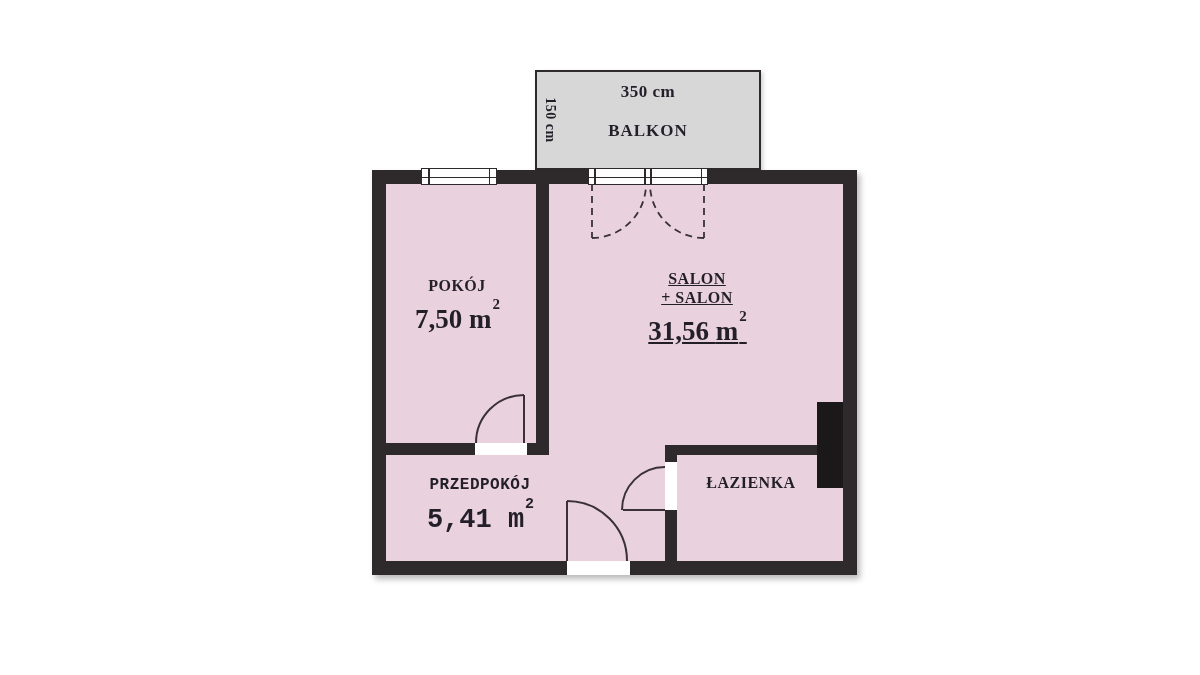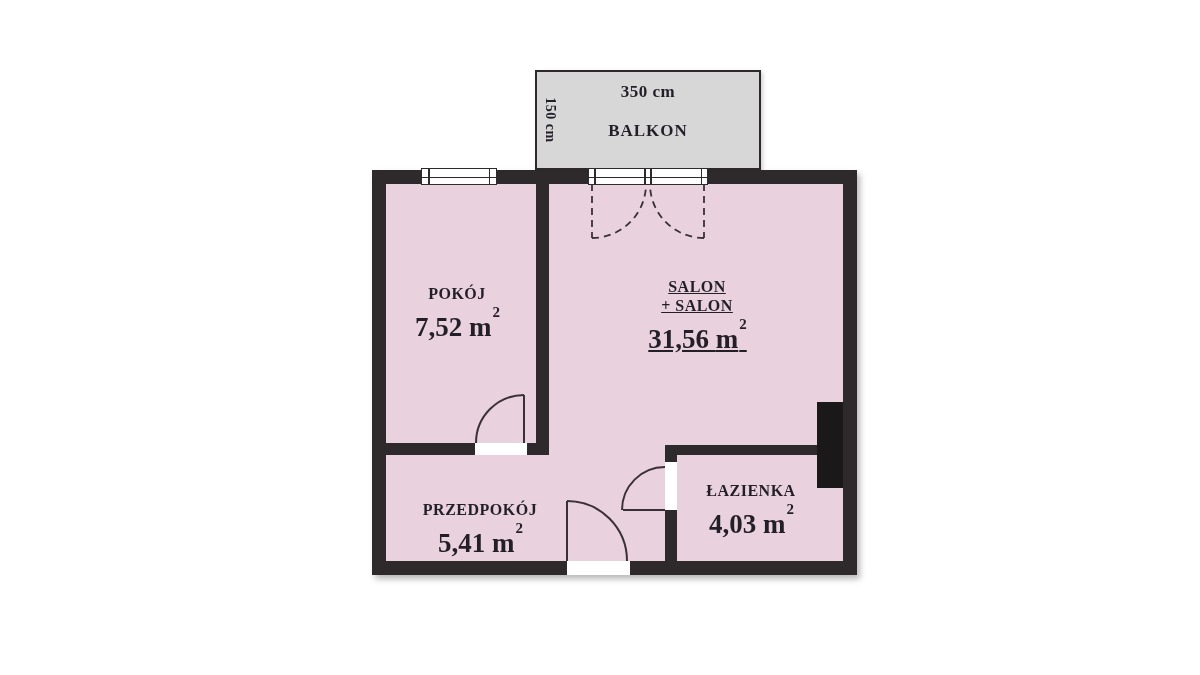--- a/index.html
+++ b/index.html
@@ -72,29 +72,29 @@
   .balcony-doors{left:216px;width:120px;}
   .glz-v{top:0;bottom:0;width:1.5px;background:var(--wall);height:100%;}
   .glz-h{left:0;top:50%;width:100%;height:1.5px;background:var(--wall);}
 
   
   .overlay{left:0;top:0;width:1200px;height:675px;pointer-events:none;}
   .overlay path{fill:none;stroke:var(--line);stroke-width:2px;}
   .overlay path.dash{stroke-dasharray:7 5;stroke-width:1.8px;}
 
   
-  .room-label{transform:translate(-50%,0);text-align:center;white-space:nowrap;margin-top:8px;}
+  .room-label{transform:translate(-50%,0);text-align:center;white-space:nowrap;}
   .room-label *{position:static;}
   .room-name{font-size:16px;font-weight:bold;letter-spacing:.5px;line-height:19px;}
   .room-area{font-size:27px;font-weight:bold;line-height:31px;margin-top:3px;}
   .room-area sup{font-size:15px;position:relative;top:-9px;left:1px;}
   .label-pokoj{left:457px;top:276px;}
   .label-salon{left:697px;top:269px;text-decoration:underline;}
   .label-salon .room-name{line-height:19px;}
-  .label-przedpokoj{left:480px;top:492px;}
+  .label-przedpokoj{left:480px;top:476px;font-family:Liberation Mono, monospace;}
   .label-lazienka{left:751px;top:473px;}
 </style>
 </head>
 <body>
 
 <div class="stage">
 
   <div class="balcony">
     <div class="balcony-dim-width">350 cm</div>
     <div class="balcony-name">BALKON</div>
@@ -139,32 +139,31 @@
     <path d="M623,510 L665,510"></path>
     <path d="M622,510 A43,43 0 0 1 665,467"></path>
     <path class="dash" d="M592,184 L592,238"></path>
     <path class="dash" d="M592,238 A54,54 0 0 0 646,184"></path>
     <path class="dash" d="M704,184 L704,238"></path>
     <path class="dash" d="M704,238 A54,54 0 0 1 650,184"></path>
   </svg>
 
   <div class="room-label label-pokoj">
     <div class="room-name">POKÓJ</div>
-    <div class="room-area"><span>7,52</span>&nbsp;<span>m</span><sup>2</sup></div>
+    <div class="room-area"><span>7,50</span>&nbsp;<span>m</span><sup>2</sup></div>
   </div>
 
   <div class="room-label label-salon">
     <div class="room-name">SALON</div>
     <div class="room-name">+ SALON</div>
     <div class="room-area"><span>31,56</span>&nbsp;<span>m</span><sup>2</sup></div>
   </div>
 
   <div class="room-label label-przedpokoj">
     <div class="room-name">PRZEDPOKÓJ</div>
     <div class="room-area"><span>5,41</span>&nbsp;<span>m</span><sup>2</sup></div>
   </div>
 
   <div class="room-label label-lazienka">
     <div class="room-name">ŁAZIENKA</div>
-    <div class="room-area"><span>4,03</span>&nbsp;<span>m</span><sup>2</sup></div>
   </div>
 
 </div>
 
 </body></html>

